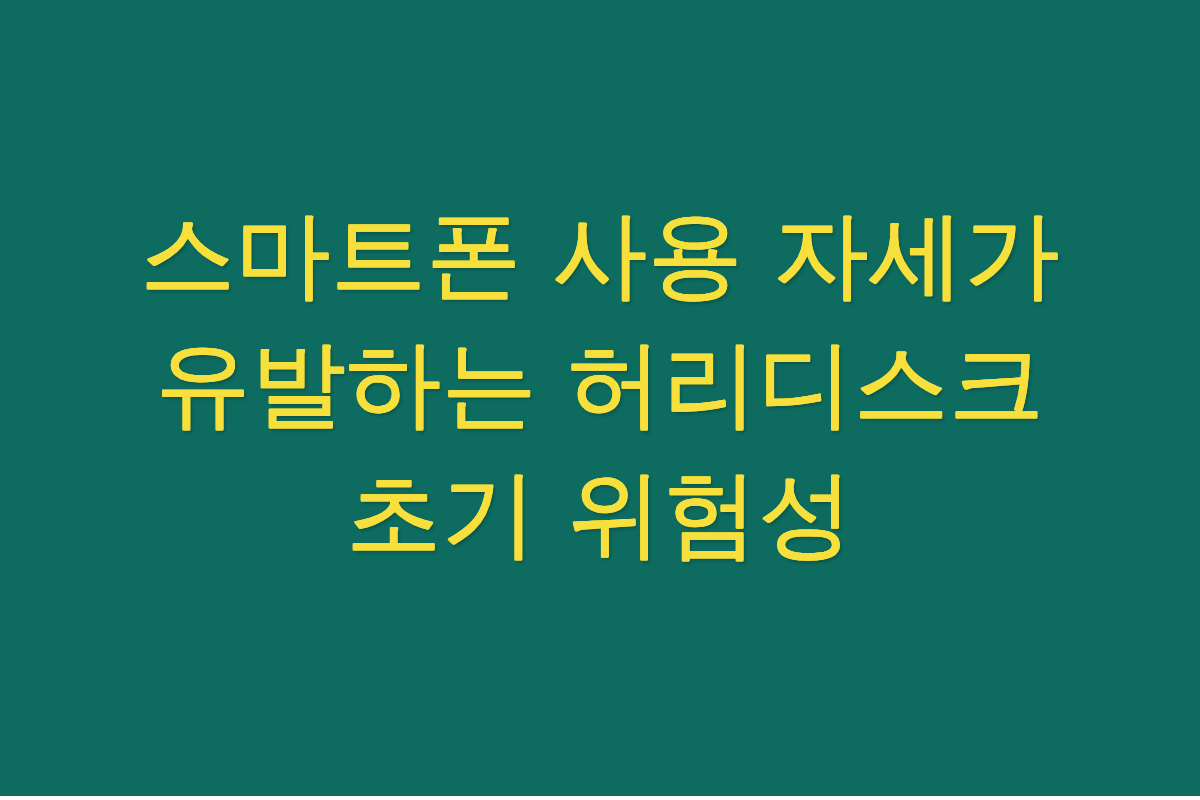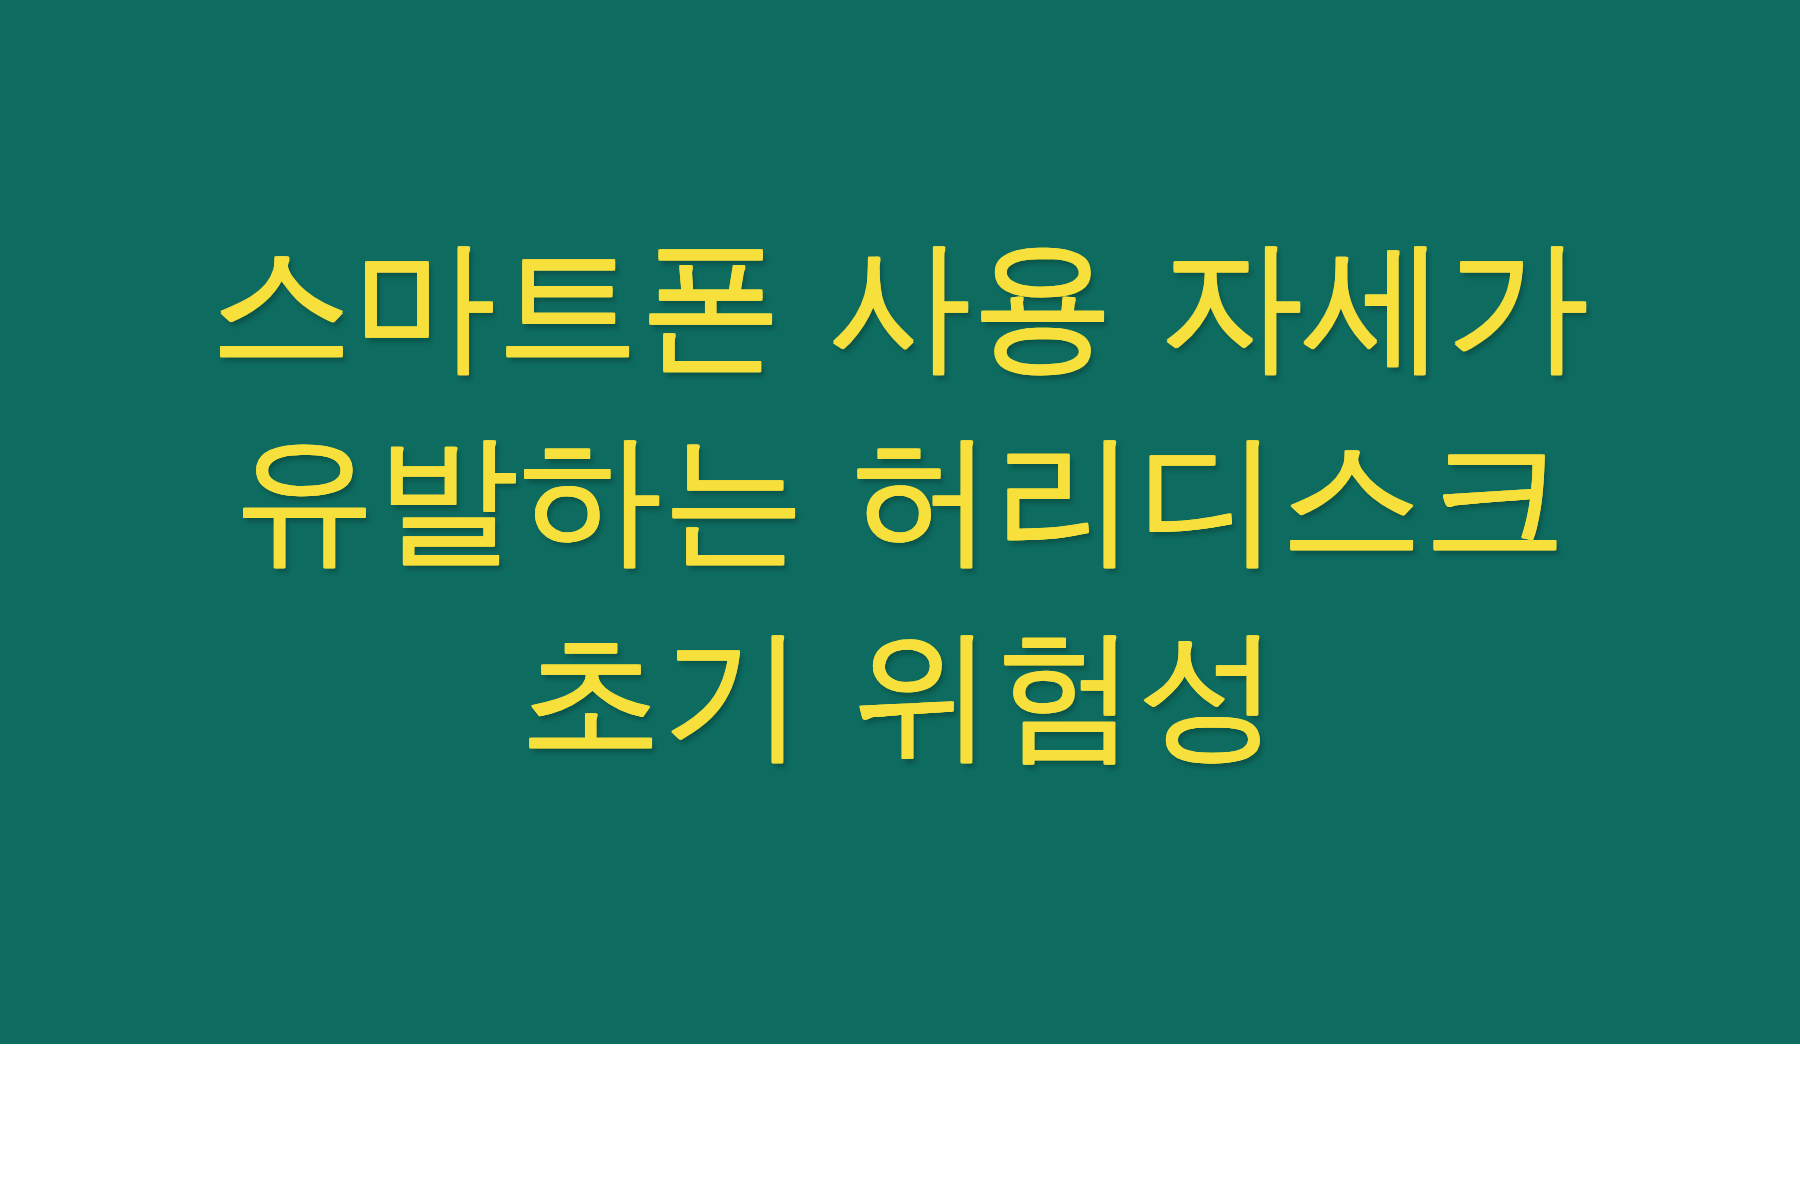--- a/index.html
+++ b/index.html
@@ -13,21 +13,21 @@
     height: 800px;
     overflow: hidden;
     font-family: "DejaVu Sans", "Liberation Sans", sans-serif;
   }
 
   
   .banner {
     position: relative;
     box-sizing: border-box;
     width: 1200px;
-    height: 696px;
+    height: 796px;
     background: #0E6B5F;
     display: flex;
     align-items: center;
     justify-content: center;
     padding: 0 78px;
   }
 
   
   .headline {
     margin: 0;

